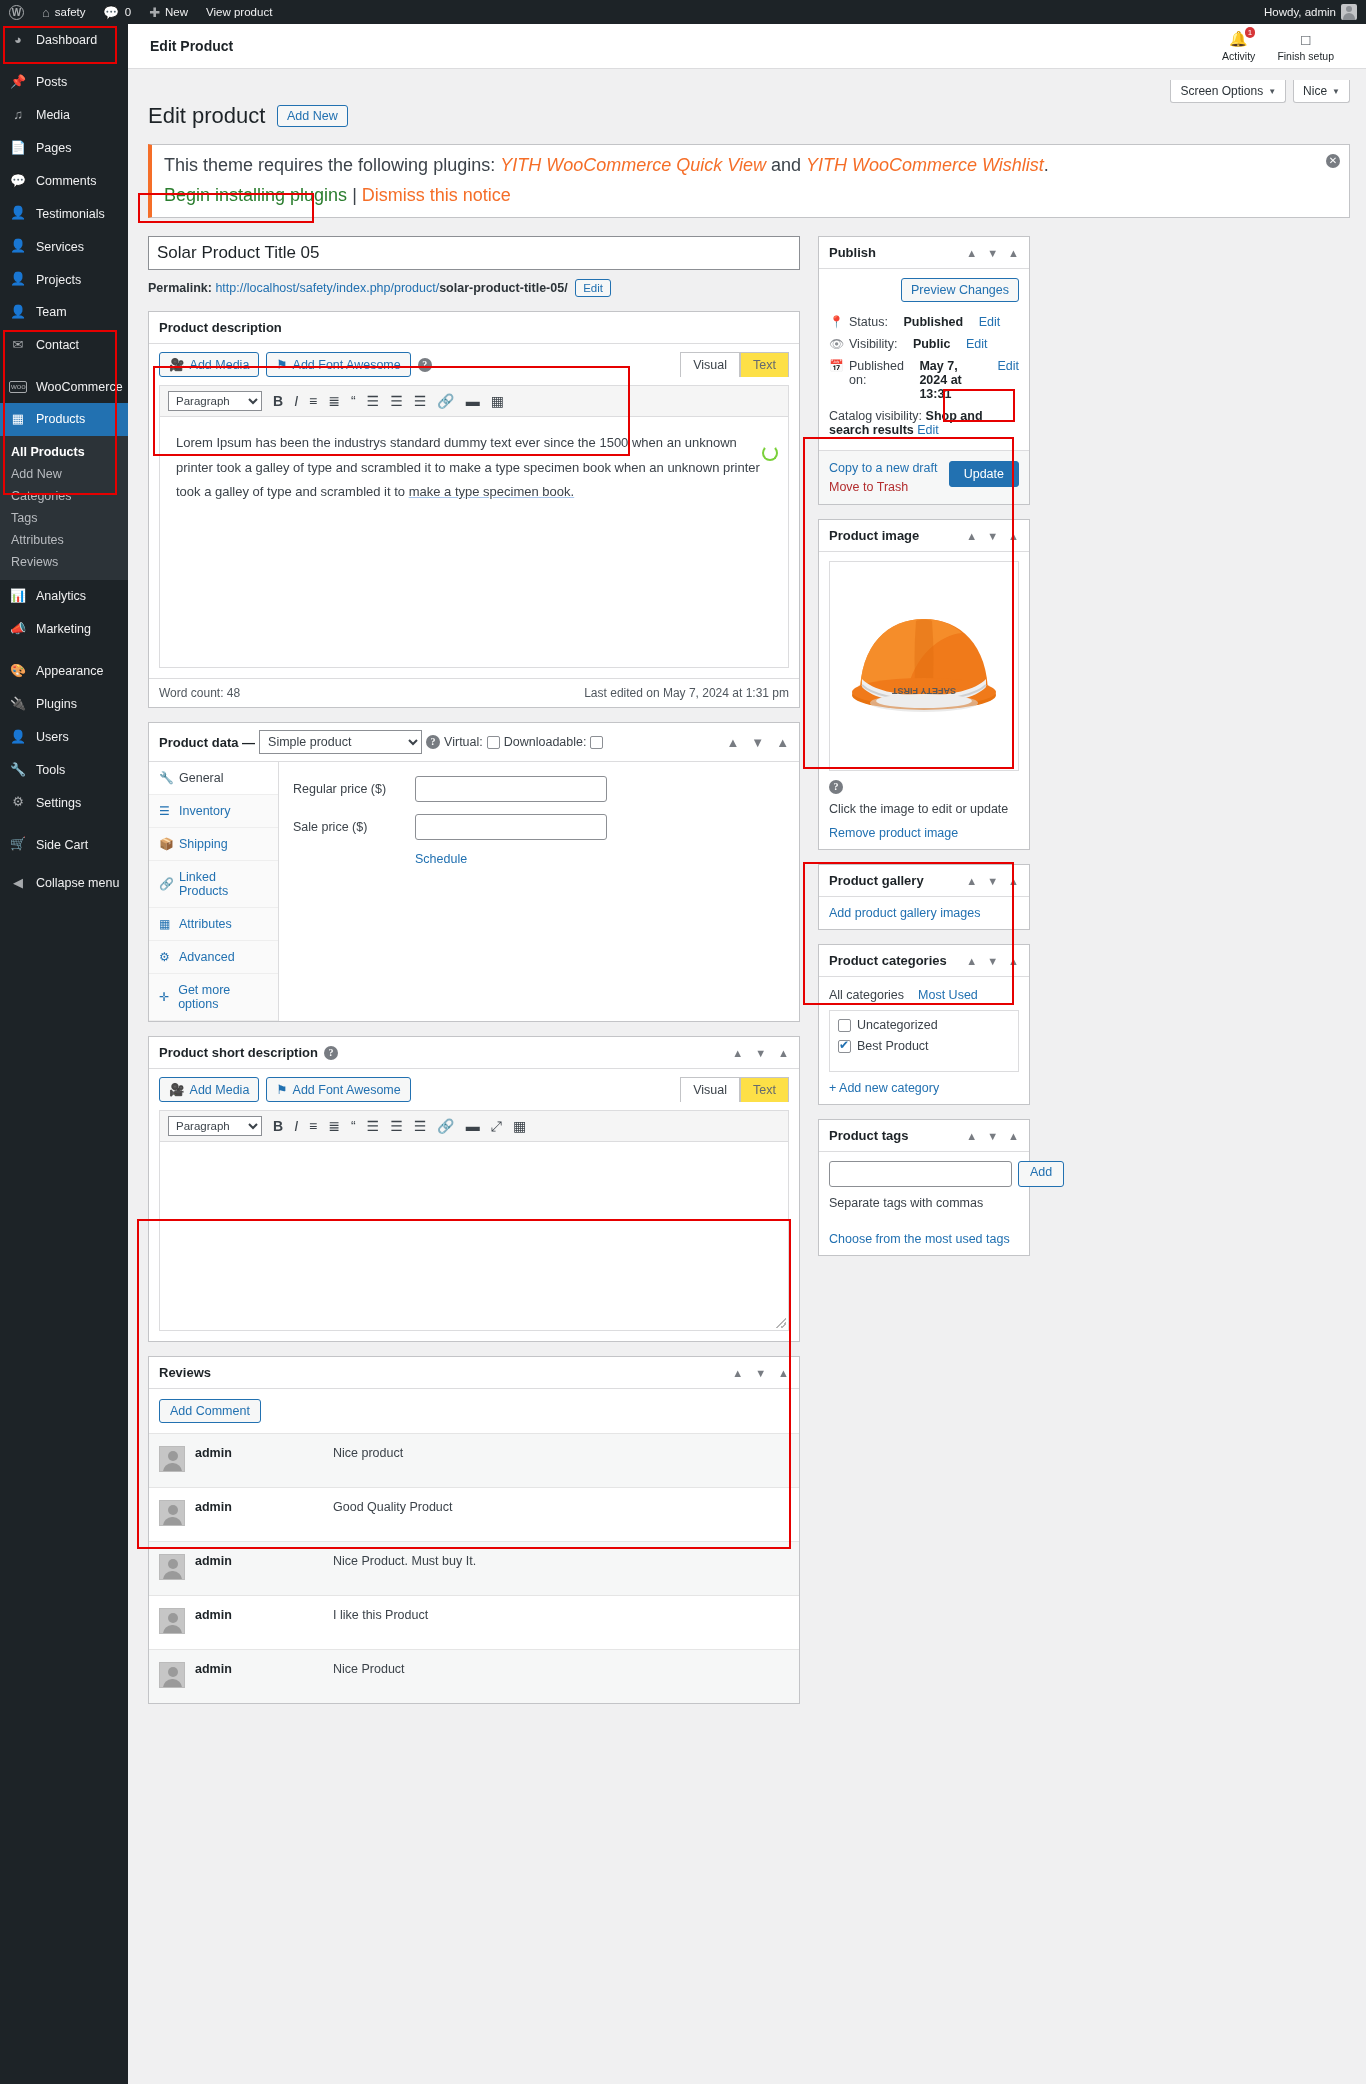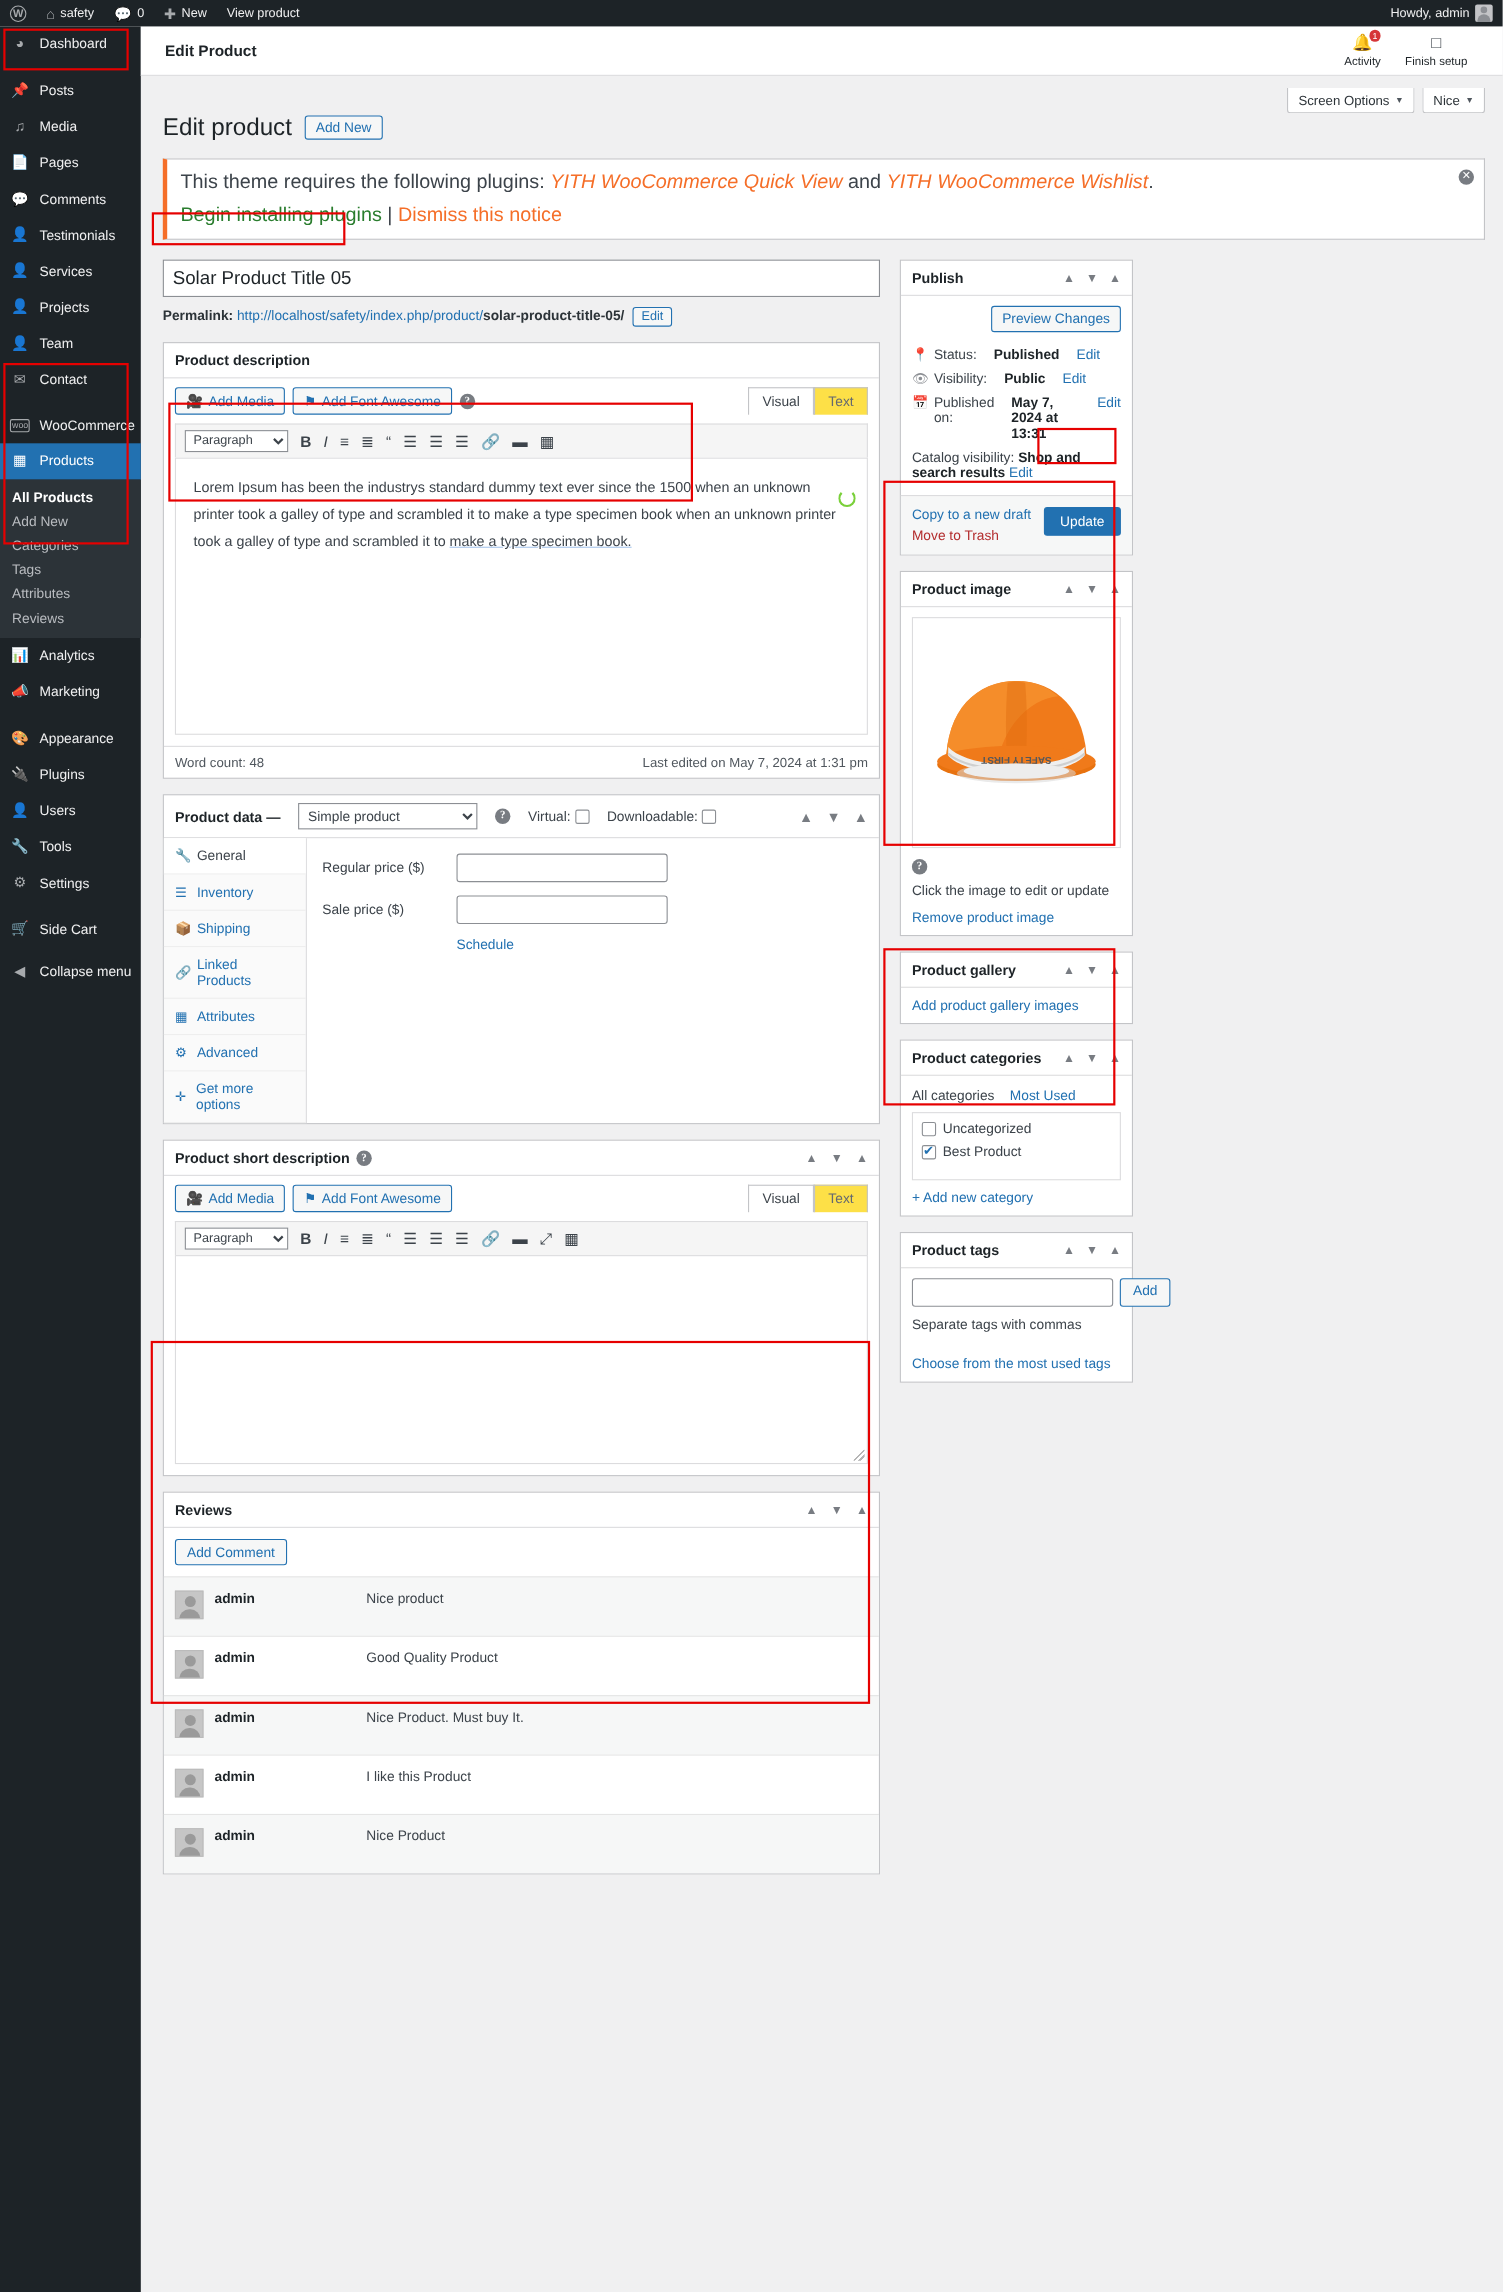--- a/index.html
+++ b/index.html
@@ -134,21 +134,21 @@
     margin:0 10px; border:1px solid #dcdcde; height:252px; background:#fff; position:relative;
     padding:14px 16px; font-size:13px; color:#3c434a; line-height:1.9;
   }
   .ed-body u { text-decoration:underline; text-decoration-color:#a7c5eb; }
   .spin { position:absolute; right:10px; top:28px; width:16px;height:16px;border-radius:50%;
           border:2px solid #7ad03a; border-top-color:transparent; }
   .ed-foot { display:flex; padding:7px 10px; font-size:12px; color:#50575e; border-top:1px solid #dcdcde; margin-top:10px;}
   .ed-foot .right { margin-left:auto; }
 
   
-  .pd-head { display:flex; align-items:center; gap:16px; padding:7px 10px; border-bottom:1px solid #dcdcde; font-size:13px;}
+  .pd-head { display:flex; align-items:center; gap:4px; padding:7px 10px; border-bottom:1px solid #dcdcde; font-size:13px;}
   .pd-head b { font-weight:bold; color:#1d2327; }
   .pd-head select { font-size:12.5px; padding:3px 4px; border:1px solid #8c8f94; width:163px;
                     font-family:"Liberation Sans", sans-serif; color:#3c434a; background:#fff;}
   .pd-head .chk { display:flex; align-items:center; gap:4px; font-size:12.5px; }
   .pd-body { display:flex; min-height:212px; }
   .pd-tabs { width:130px; background:#fafafa; border-right:1px solid #dcdcde; }
   .pd-tab { display:flex; align-items:center; gap:7px; padding:9px 10px; font-size:12.5px; color:#2271b1;
             border-bottom:1px solid #eee; }
   .pd-tab.active { background:#fff; color:#3c434a; font-weight:normal; }
   .pd-tab .ti { font-size:12px; color:#2271b1; width:13px; }

